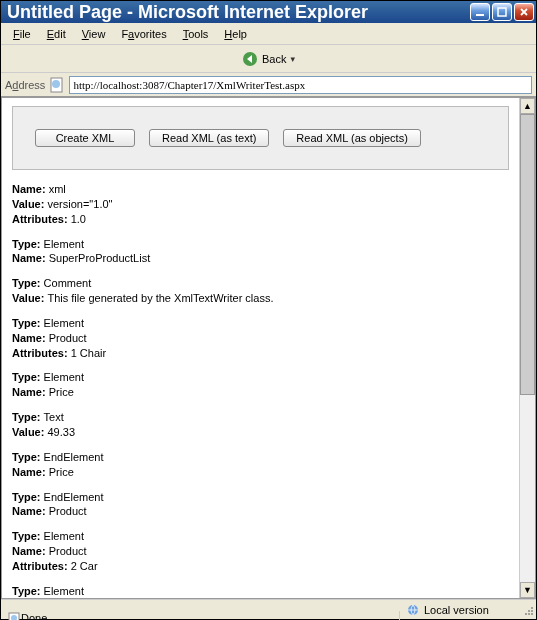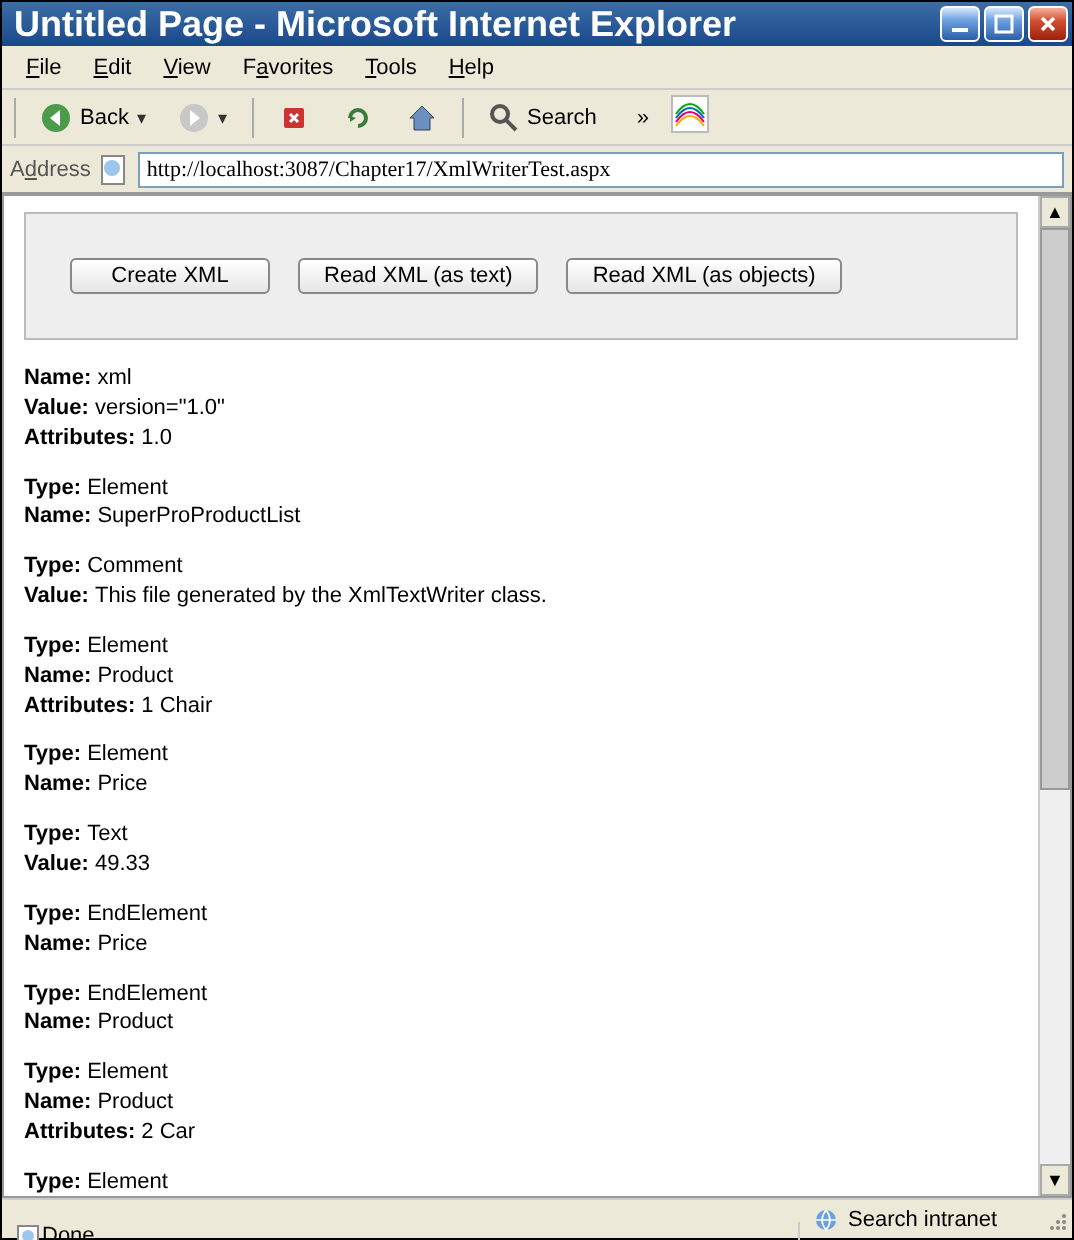--- a/index.html
+++ b/index.html
@@ -60,20 +60,21 @@
   .menubar .mitem u { text-decoration: underline; }
   .menubar .spacer { flex: 1; }
   .toolbar {
     height: 28px;
     background: #ece9d8;
     border-bottom: 1px solid #ccc;
     display: flex;
     align-items: center;
     padding: 0 4px;
     gap: 4px;
+    flex-direction: column;
   }
   .toolbar .sep {
     width: 1px; height: 20px;
     background: #aaa;
     margin: 0 2px;
   }
   .toolbar .tbtn {
     display: flex;
     align-items: center;
     padding: 2px 6px;
@@ -389,21 +390,21 @@
       </span>
       <span>Done</span>
     </div>
     <div class="stat-right">
       <span class="small-icon">
         <svg width="14" height="14">
             <circle cx="7" cy="7" r="5" fill="#6aa0e0"></circle>
             <path d="M2 7 L12 7 M7 2 Q3 7 7 12 Q11 7 7 2" fill="none" stroke="#fff" stroke-width="0.8"></path>
           </svg>
       </span>
-      <span>Search intranet</span>
+      <span>Local version</span>
     </div>
     <div class="grip">
       <svg width="12" height="12">
         <circle cx="10" cy="4" r="1" fill="#888"></circle>
         <circle cx="7" cy="7" r="1" fill="#888"></circle>
           <circle cx="10" cy="7" r="1" fill="#888"></circle>
         <circle cx="4" cy="10" r="1" fill="#888"></circle>
           <circle cx="7" cy="10" r="1" fill="#888"></circle>
           <circle cx="10" cy="10" r="1" fill="#888"></circle>
       </svg>

